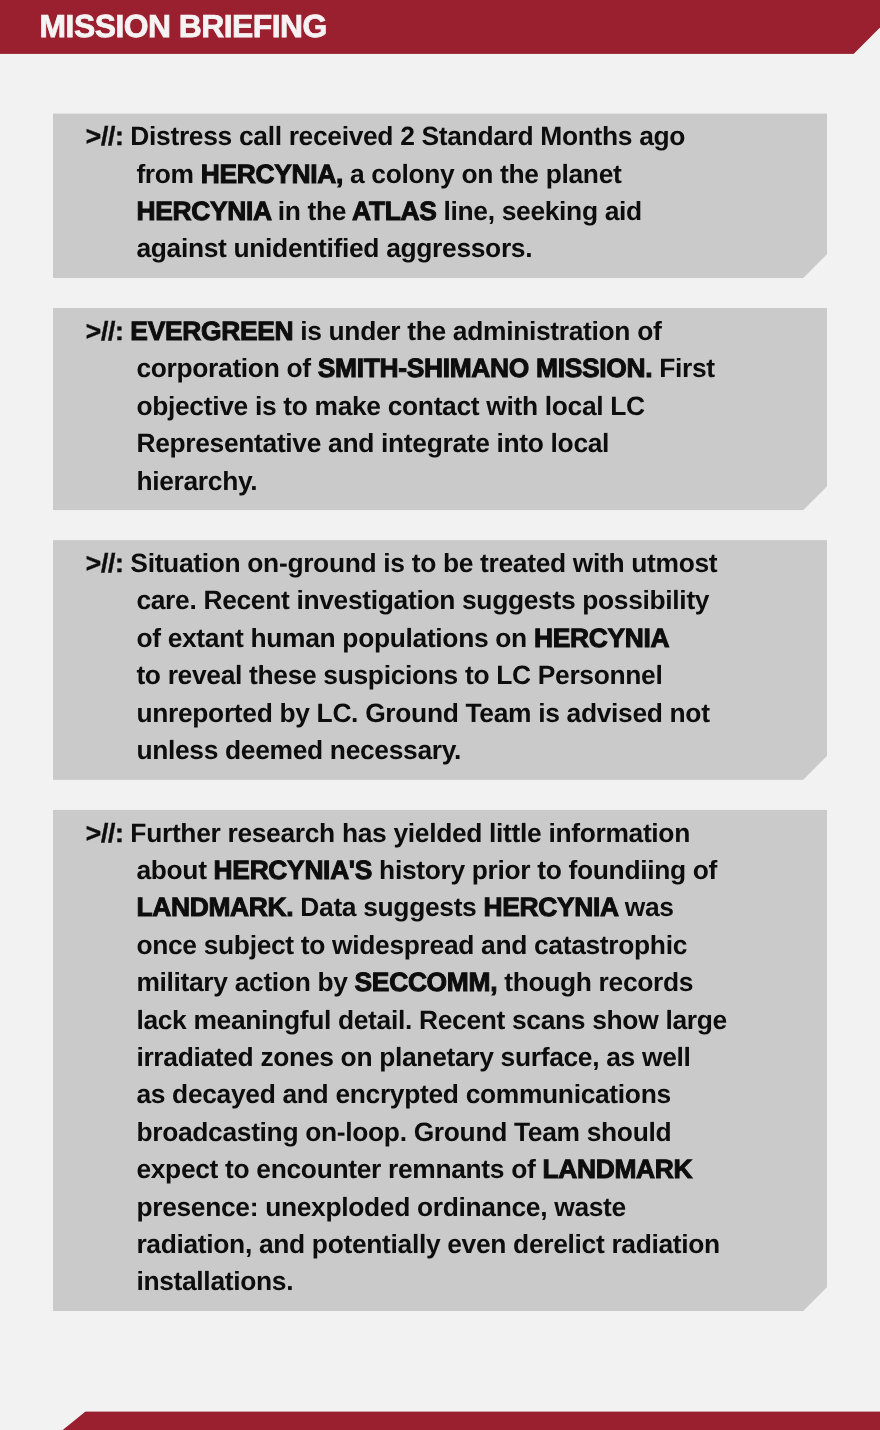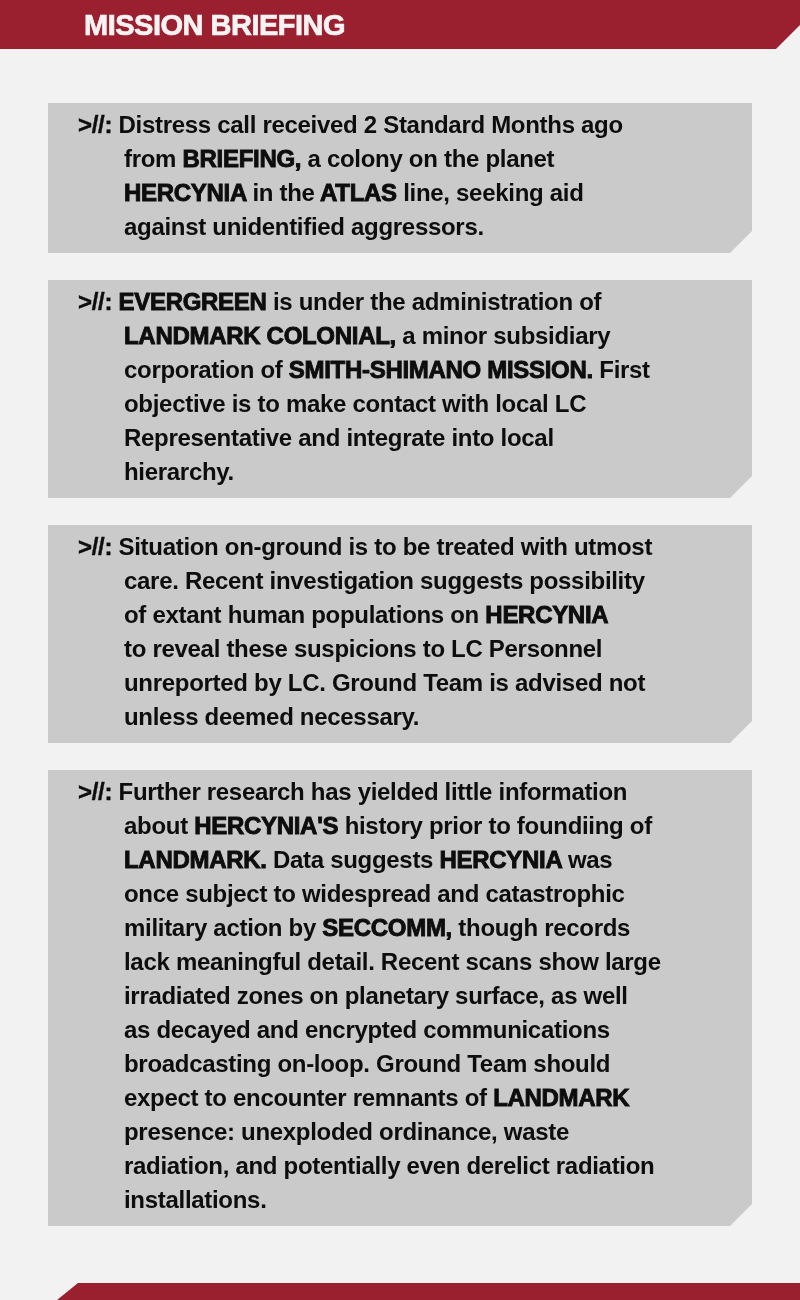--- a/index.html
+++ b/index.html
@@ -18,21 +18,21 @@
     overflow:hidden;
   }
   .header-bar{
     position:absolute;top:0;left:0;
     width:800px;height:49px;
     background:var(--red);
     clip-path:polygon(0 0,100% 0,100% 25px,776px 49px,0 49px);
   }
   .page-title{
     margin:0;
-    padding:9px 0 0 84px;
+    padding:9px 0 0 36px;
     color:#f5f3f3;
     font-size:29px;
     font-weight:700;
     letter-spacing:-0.5px;
     -webkit-text-stroke:0.7px #f5f3f3;
   }
   .briefing{
     position:absolute;
     top:103px;left:48px;
     width:704px;
@@ -73,27 +73,26 @@
 </head>
 <body>
 
 <header class="header-bar">
   <h1 class="page-title">MISSION BRIEFING</h1>
 </header>
 
 <main class="briefing" id="blocks">
     <div class="block">
       <div class="line first"><span class="prefix">&gt;//: </span><span>Distress call received 2 Standard Months ago</span></div>
-      <div class="line"><span>from </span><span class="strong">BRIEFING,</span><span> a colony on the planet</span></div>
+      <div class="line"><span>from </span><span class="strong">HERCYNIA,</span><span> a colony on the planet</span></div>
       <div class="line"><span class="strong">HERCYNIA</span><span> in the </span><span class="strong">ATLAS</span><span> line, seeking aid</span></div>
       <div class="line"><span>against unidentified aggressors.</span></div>
     </div>
     <div class="block">
       <div class="line first"><span class="prefix">&gt;//: </span><span class="strong">EVERGREEN</span><span> is under the administration of</span></div>
-      <div class="line"><span class="strong">LANDMARK COLONIAL,</span><span> a minor subsidiary</span></div>
       <div class="line"><span>corporation of </span><span class="strong">SMITH-SHIMANO MISSION.</span><span> First</span></div>
       <div class="line"><span>objective is to make contact with local LC</span></div>
       <div class="line"><span>Representative and integrate into local</span></div>
       <div class="line"><span>hierarchy.</span></div>
     </div>
     <div class="block">
       <div class="line first"><span class="prefix">&gt;//: </span><span>Situation on-ground is to be treated with utmost</span></div>
       <div class="line"><span>care. Recent investigation suggests possibility</span></div>
       <div class="line"><span>of extant human populations on </span><span class="strong">HERCYNIA</span></div>
       <div class="line"><span>to reveal these suspicions to LC Personnel</span></div>

